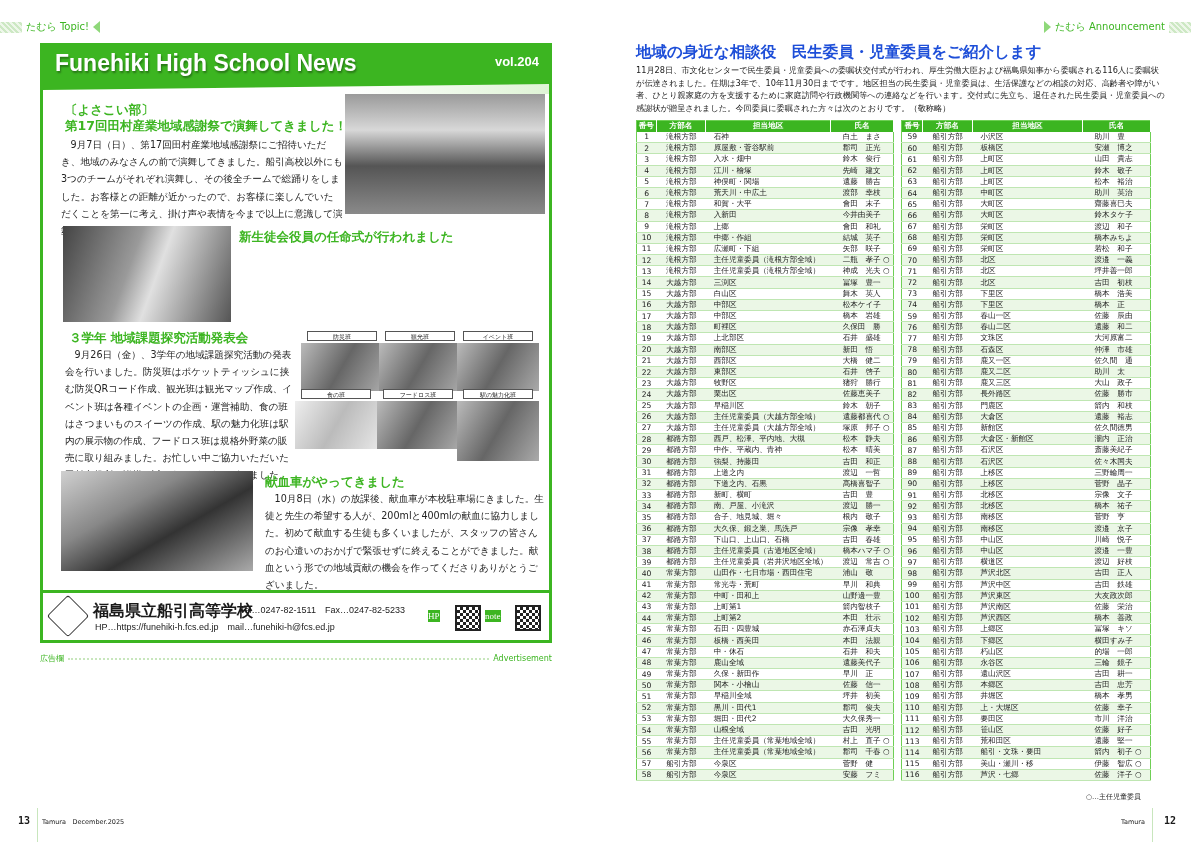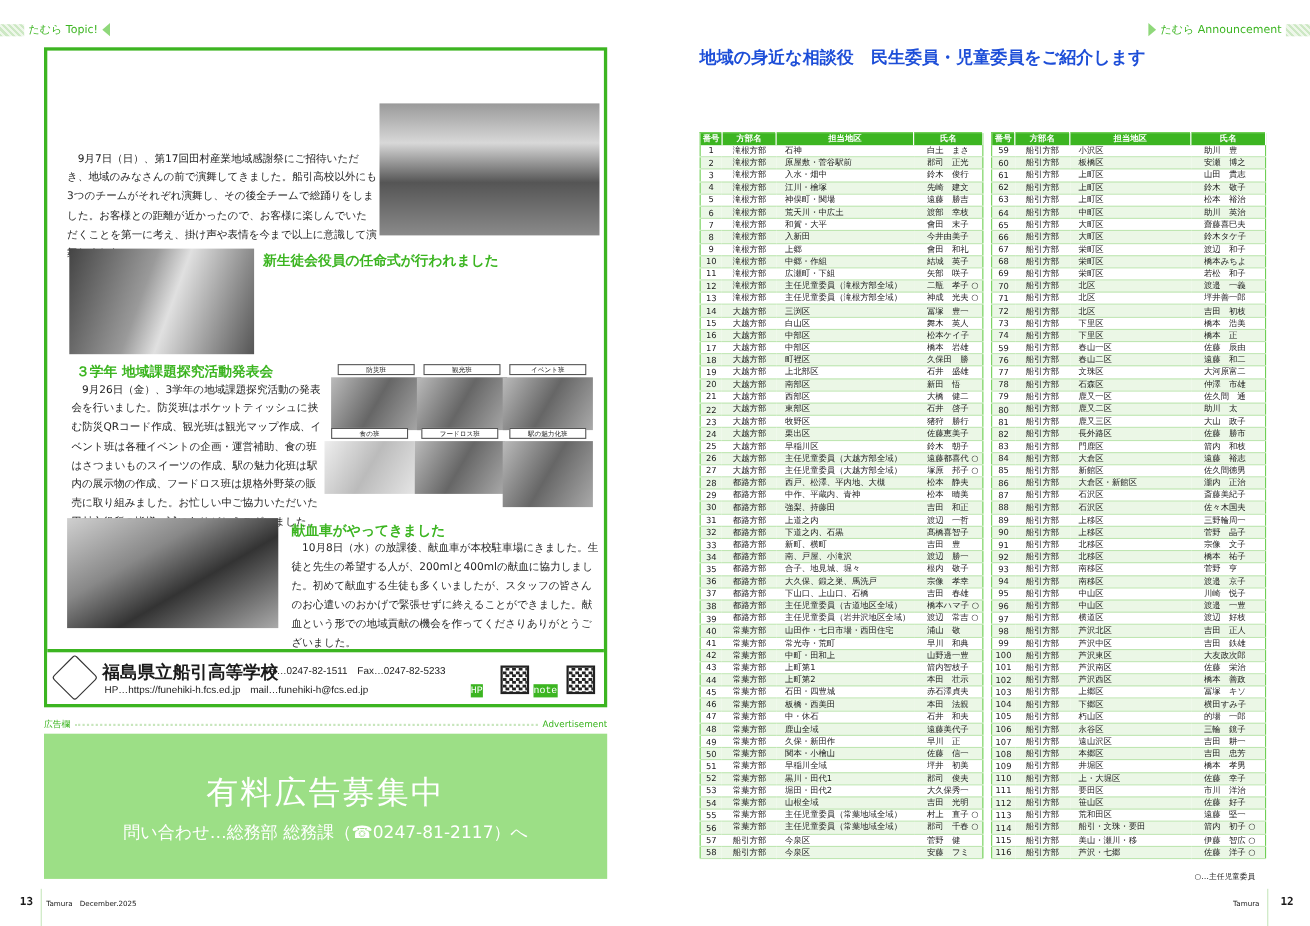--- a/index.html
+++ b/index.html
@@ -31,21 +31,21 @@
 .a4-title{position:absolute;left:222px;top:428px}
 .a4-body{position:absolute;left:222px;top:444px;width:280px}
 .thumb{position:absolute;width:82px}
 .thumb .cap{border:1px solid #555;font-size:6px;text-align:center;height:10px;line-height:9px;background:#fff;margin:0 6px}
 .thumb .img{height:48px;margin-top:2px;background:linear-gradient(120deg,#bbb,#666 50%,#aaa)}
 .news-foot{position:absolute;left:0;bottom:0;width:100%;height:50px;border-top:3px solid #3cb521;background:#fff}
 .crest{position:absolute;left:10px;top:8px;width:30px;height:30px;border:1px solid #333;transform:rotate(45deg);border-radius:3px}
 .school{position:absolute;left:50px;top:8px;font-size:16px;font-weight:bold}
 .tel{position:absolute;left:197px;top:11px;font-size:9px;font-family:Liberation Sans, sans-serif}
 .hp{position:absolute;left:52px;top:28px;font-size:9px;font-family:"Liberation Sans",sans-serif}
-.badge{position:absolute;top:29px;background:#3cb521;color:#fff;font-size:9px;padding:0 0;height:12px;line-height:12px;font-family:Liberation Mono, monospace}
+.badge{position:absolute;top:17px;background:#3cb521;color:#fff;font-size:9px;padding:0 0;height:12px;line-height:12px;font-family:Liberation Serif, serif}
 .qr{position:absolute;top:12px;width:26px;height:26px;background:repeating-conic-gradient(#222 0 25%,#fff 0 50%) 0 0/6px 6px;border:2px solid #222}
 .ad-label{position:absolute;left:40px;top:653px;width:512px;font-size:8px;color:#3cb521;display:flex;justify-content:space-between;align-items:center}
 .ad-label .dots{flex:1;margin:0 4px;border-top:2px dotted #c8e6bd}
 .ad{position:absolute;left:40px;top:667px;width:512px;height:132px;background:#9cdf86;color:#fff;text-align:center}
 .ad .big{font-size:29px;margin-top:34px;letter-spacing:2px}
 .ad .small{font-size:15.5px;margin-top:6px}
 .pnum{position:absolute;top:815px;font-weight:bold;font-size:10px;font-family:"DejaVu Sans Mono",monospace}
 .foot-line{position:absolute;top:808px;width:1px;height:34px;background:#c8e6bd}
 .foot-txt{position:absolute;top:818px;font-size:6.5px}
 .r-title{position:absolute;left:40px;top:42px;font-size:15.5px;font-weight:bold;color:#1d4ed8}
@@ -64,21 +64,30 @@
 <body>
 
 <div class="page left">
   <div class="tag l">
     <span class="hatch"></span>
     <span>たむら Topic!</span>
     <span class="tri"></span>
   </div>
 
   <div class="news">
-
+    <div class="news-head">
+      <span class="title">Funehiki High School News</span>
+      <span class="vol">vol.204</span>
+      <span class="swoosh"></span>
+    </div>
+
+    <div class="a1-title h-green">
+      <div>〔よさこい部〕</div>
+      <div>第17回田村産業地域感謝祭で演舞してきました！</div>
+    </div>
     <div class="a1-body body-txt">　9月7日（日）、第17回田村産業地域感謝祭にご招待いただき、地域のみなさんの前で演舞してきました。船引高校以外にも3つのチームがそれぞれ演舞し、その後全チームで総踊りをしました。お客様との距離が近かったので、お客様に楽しんでいただくことを第一に考え、掛け声や表情を今まで以上に意識して演舞しました。</div>
     <div class="photo" style="left:302px;top:48px;width:200px;height:120px;background:linear-gradient(180deg,#9a9a9a 0%,#d8d8d8 30%,#555 60%,#8a8a8a 100%)"></div>
 
     <div class="photo" style="left:20px;top:180px;width:168px;height:96px;background:linear-gradient(110deg,#444 0%,#9a9a9a 40%,#e0e0e0 55%,#555 100%)"></div>
     <div class="a2-title h-green">新生徒会役員の任命式が行われました</div>
 
     <div class="a3-title h-green">３学年 地域課題探究活動発表会</div>
     <div class="a3-body body-txt">　9月26日（金）、3学年の地域課題探究活動の発表会を行いました。防災班はポケットティッシュに挟む防災QRコード作成、観光班は観光マップ作成、イベント班は各種イベントの企画・運営補助、食の班はさつまいものスイーツの作成、駅の魅力化班は駅内の展示物の作成、フードロス班は規格外野菜の販売に取り組みました。お忙しい中ご協力いただいた田村市役所の皆様、誠にありがとうございました。</div>
     <div class="thumb" style="left:258px;top:285px">
         <div class="cap">防災班</div>
@@ -119,37 +128,34 @@
       <span class="badge" style="left:442px">note</span>
       <span class="qr" style="left:472px"></span>
     </div>
   </div>
 
   <div class="ad-label">
     <span>広告欄</span>
     <span class="dots"></span>
     <span>Advertisement</span>
   </div>
-  <div class="ad">
-    <div class="big">有料広告募集中</div>
-    <div class="small">問い合わせ…総務部 総務課（☎0247-81-2117）へ</div>
-  </div>
 
   <div class="pnum" style="left:18px">13</div>
   <div class="foot-line" style="left:37px"></div>
   <div class="foot-txt" style="left:42px">Tamura　December.2025</div>
 </div>
 
 <div class="page right">
   <div class="tag r">
     <span class="tri"></span>
     <span>たむら Announcement</span>
     <span class="hatch"></span>
   </div>
   <div class="r-title">地域の身近な相談役　民生委員・児童委員をご紹介します</div>
+  <div class="r-intro">11月28日、市文化センターで民生委員・児童委員への委嘱状交付式が行われ、厚生労働大臣および福島県知事から委嘱される116人に委嘱状が伝達されました。任期は3年で、10年11月30日までです。地区担当の民生委員・児童委員は、生活保護などの相談の対応、高齢者や障がい者、ひとり親家庭の方を支援するために家庭訪問や行政機関等への連絡などを行います。交付式に先立ち、退任された民生委員・児童委員への感謝状が贈呈されました。今回委員に委嘱された方々は次のとおりです。（敬称略）</div>
 
   <table class="list" id="tblL" style="left:40px;width:258px">
     <thead>
         <tr>
       <th style="width:20px">番号</th>
       <th style="width:50px">方部名</th>
       <th style="width:114px">担当地区</th>
       <th>氏名</th>
     </tr>
       </thead>

